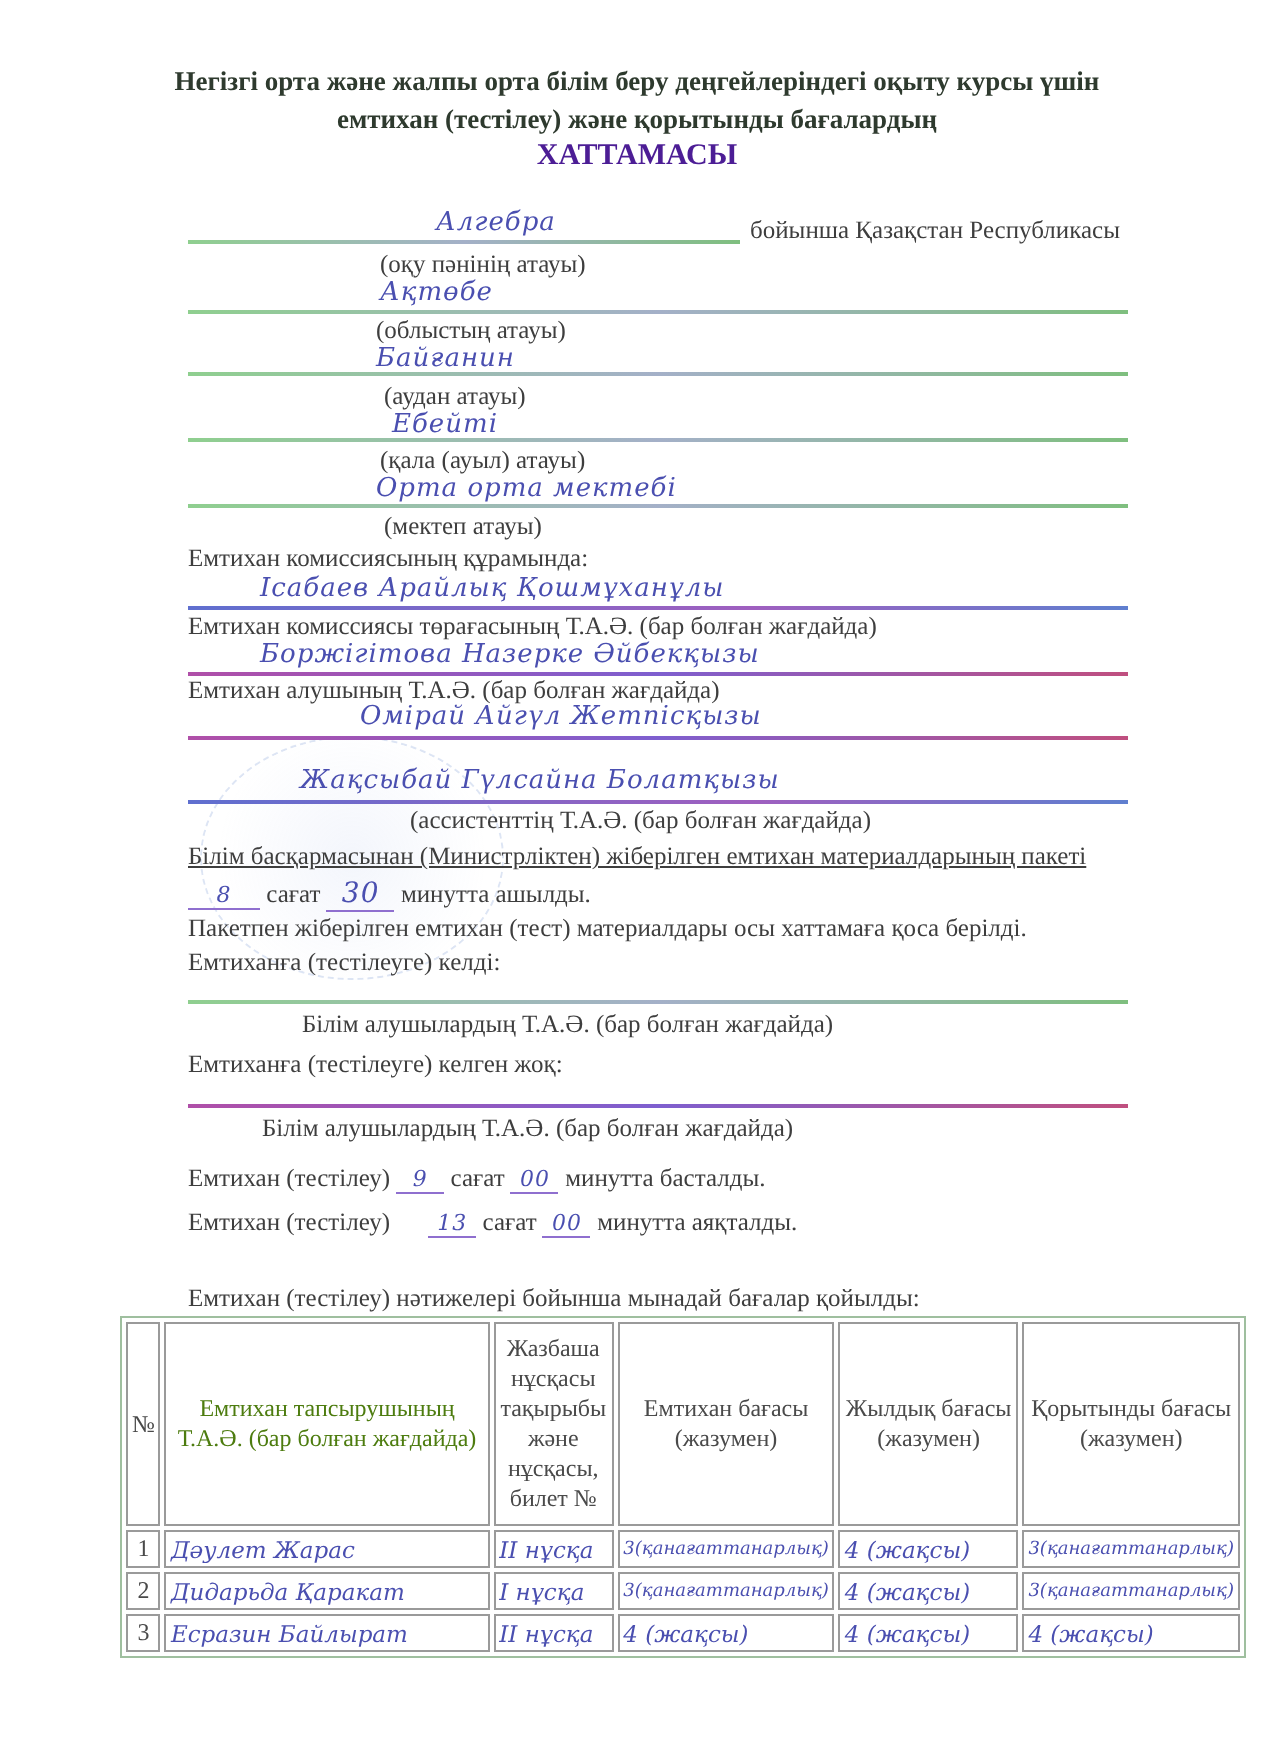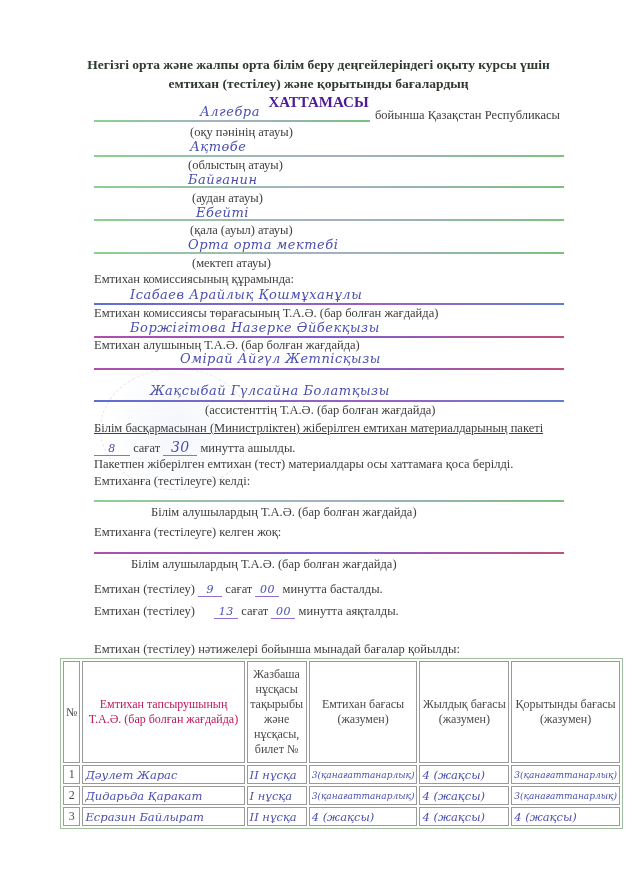--- a/index.html
+++ b/index.html
@@ -1,47 +1,47 @@
 <!DOCTYPE html>
 <html><head>
   <meta charset="utf-8">
   <style>
     html, body { margin: 0; padding: 0; background: #ffffff; }
     body { width: 637px; height: 876px; position: relative; overflow: hidden;
            font-family: "Liberation Serif", "DejaVu Serif", serif; color: #3a3a3a; }
     .abs { position: absolute; }
-    .title { left: 0; width: 637px; text-align: center; font-weight: bold; color: #2e3a2e; margin-top: 24px; }
+    .title { left: 0; width: 637px; text-align: center; font-weight: bold; color: #2e3a2e; }
     .t1 { top: 33px; font-size: 13.5px; }
     .t2 { top: 52px; font-size: 13.5px; }
     .t3 { top: 70px; font-size: 15px; color: #4c1d95; }
     .txt { font-size: 12.5px; color: #3e3e3e; white-space: nowrap; }
     .hw { font-family: "DejaVu Serif", serif; font-style: italic; color: #4a4fb0; font-size: 13px; white-space: nowrap; letter-spacing: 0.5px; }
     .line { height: 1px; }
     .lg { background: linear-gradient(90deg, #8fcf8f, #a4b0c8 50%, #7fbf7f); height: 1.5px; }
     .lp { background: linear-gradient(90deg, #b04fa8, #7e5fcf 50%, #c04f7f); height: 1.5px; }
     .lb { background: linear-gradient(90deg, #5f6fcf, #9f5fbf 60%, #5f7fcf); height: 1.5px; }
     .blank { display: inline-block; border-bottom: 1px solid #8f6fcf; text-align: center; }
     .stamp { left: 100px; top: 368px; width: 150px; height: 120px; border-radius: 50%;
              border: 1px dashed rgba(120,150,210,0.25); background: radial-gradient(circle, rgba(160,180,230,0.12), rgba(255,255,255,0) 70%); }
     table.grades { position: absolute; left: 60px; top: 658px; width: 563px; border-collapse: separate; border-spacing: 2px;
                    border: 1px solid #9fbf9f; font-size: 12px; color: #4a4a4a; }
     table.grades td, table.grades th { border: 1px solid #9a9a9a; text-align: center; vertical-align: middle; font-weight: normal; padding: 0 2px; }
     table.grades th { height: 100px; line-height: 15px; }
     table.grades td { height: 17px; }
     table.grades td.hwc { text-align: left; font-family: "DejaVu Serif", serif; font-style: italic; color: #4a4fb0; font-size: 11.5px; white-space: nowrap; overflow: hidden; }
-    .th-name { color: #be185d; }
+    .th-name { color: #4d7c0f; }
   </style>
 </head>
 <body>
 
 <div class="abs title t1">Негізгі орта және жалпы орта білім беру деңгейлеріндегі оқыту курсы үшін</div>
 <div class="abs title t2">емтихан (тестілеу) және қорытынды бағалардың</div>
 <div class="abs title t3">ХАТТАМАСЫ</div>
 
-<div class="abs hw" style="left:200px; top:104px;">Алгебра</div>
+<div class="abs hw" style="left:218px; top:104px;">Алгебра</div>
 <div class="abs line lg" style="left:94px; top:120px; width:276px;"></div>
 <div class="abs txt" style="left:375px; top:108px;">бойынша Қазақстан Республикасы</div>
 <div class="abs txt" style="left:190px; top:125px;">(оқу пәнінің атауы)</div>
 
 <div class="abs hw" style="left:190px; top:139px;">Ақтөбе</div>
 <div class="abs line lg" style="left:94px; top:155px; width:470px;"></div>
 <div class="abs txt" style="left:188px; top:158px;">(облыстың атауы)</div>
 
 <div class="abs hw" style="left:188px; top:172px;">Байғанин</div>
 <div class="abs line lg" style="left:94px; top:186px; width:470px;"></div>

